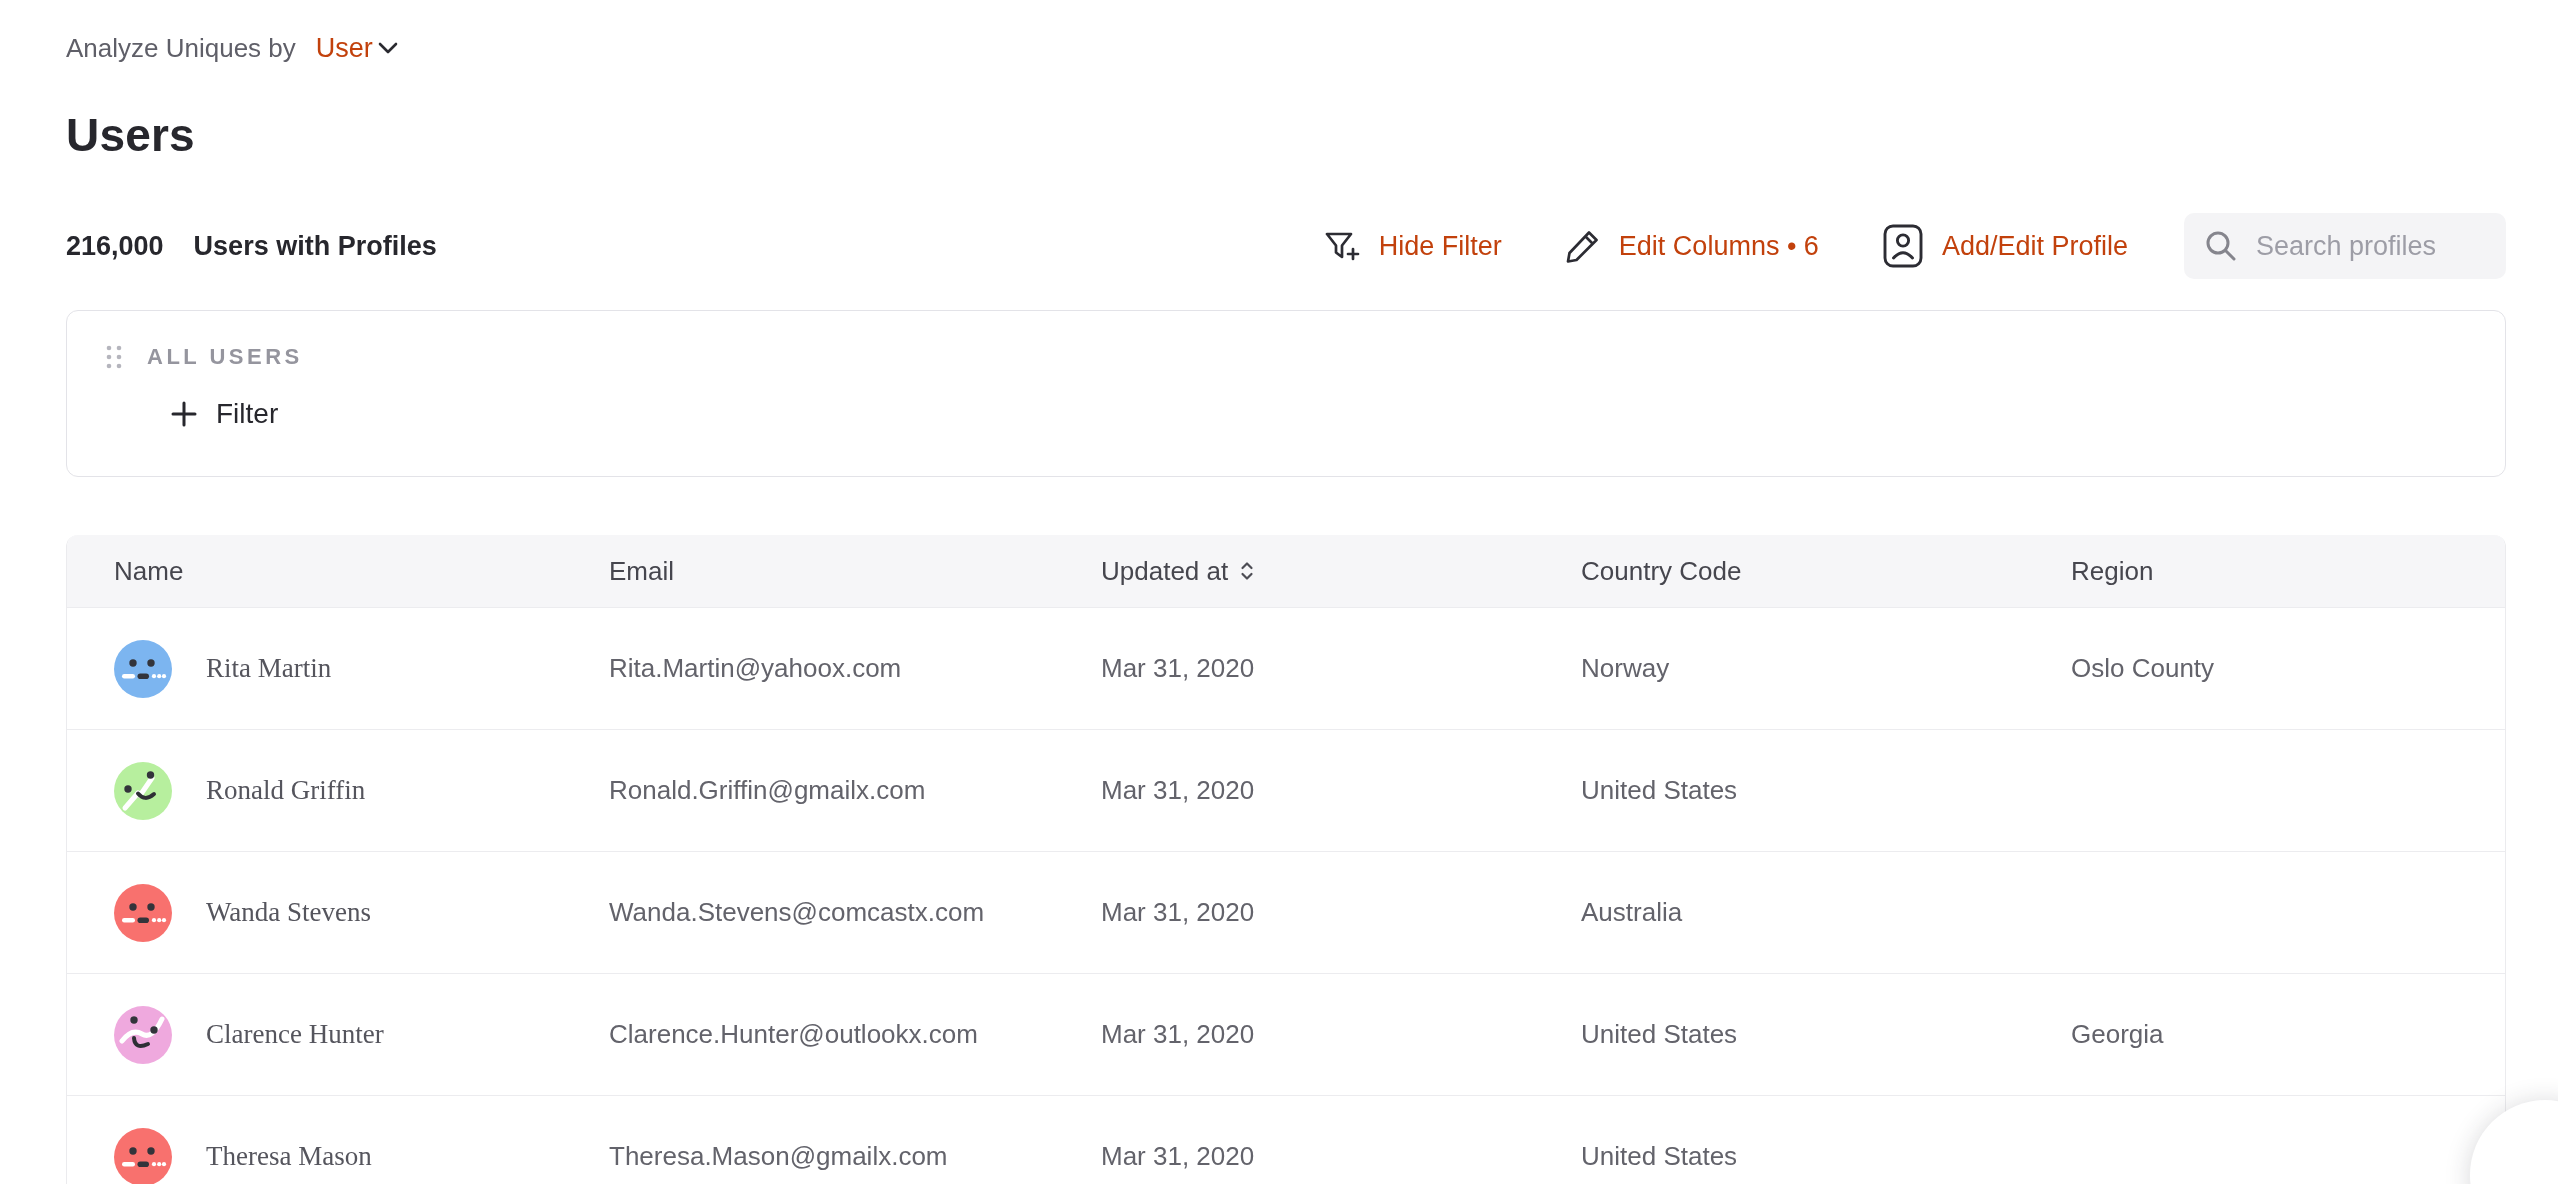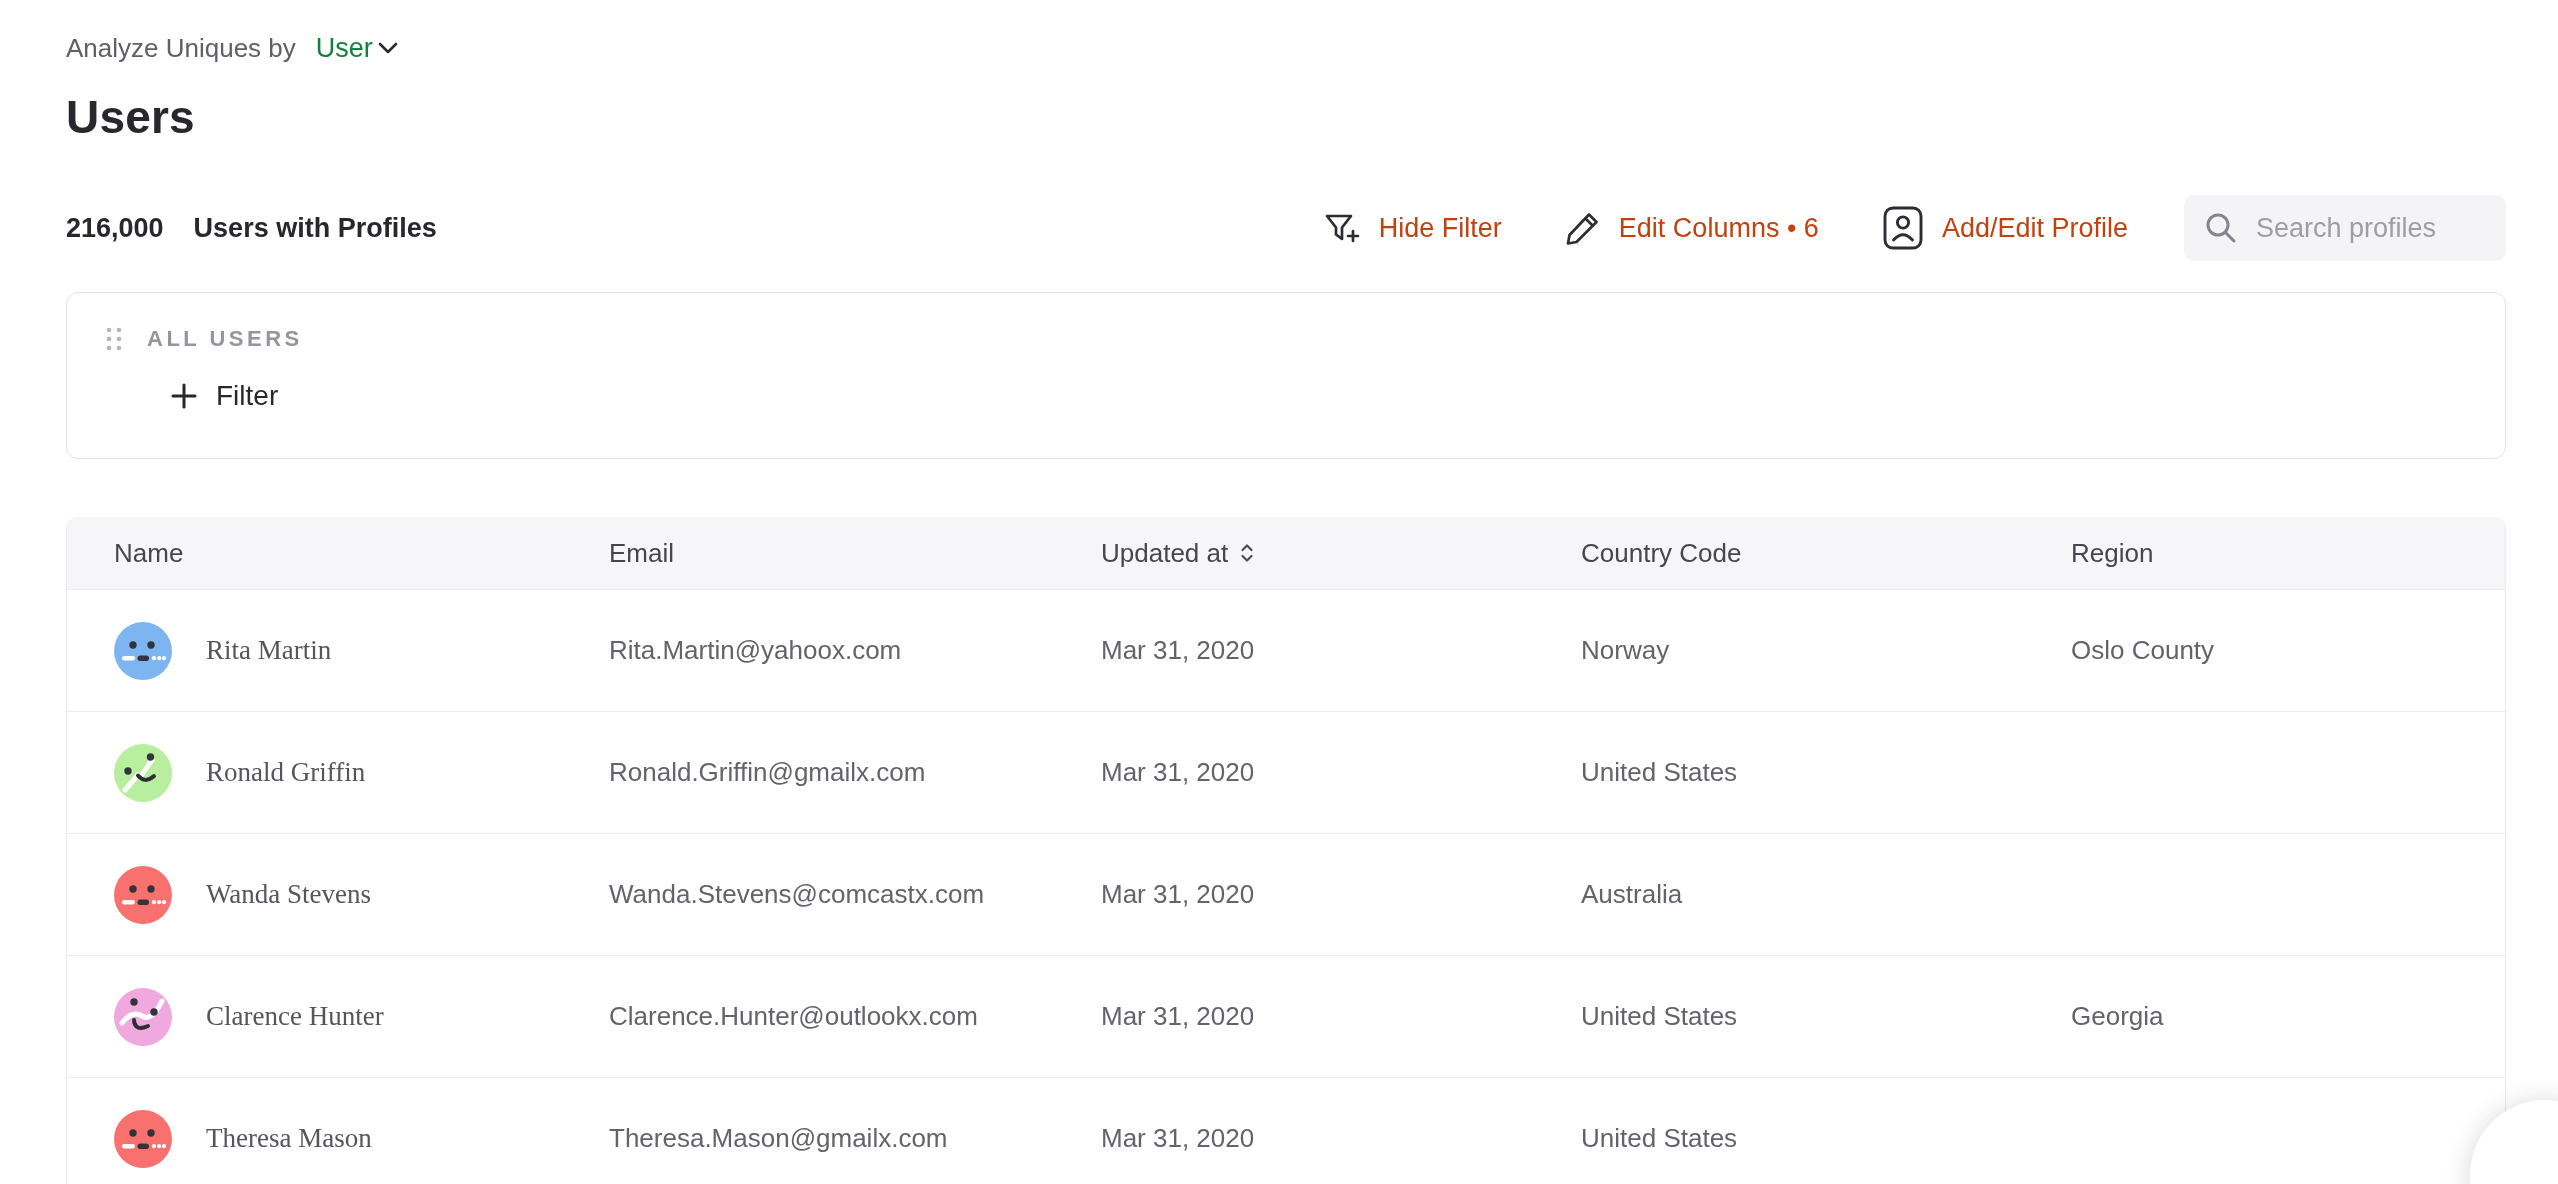--- a/index.html
+++ b/index.html
@@ -3,25 +3,25 @@
 <meta charset="utf-8">
 <style>
   * { margin:0; padding:0; box-sizing:border-box; }
   html,body { width:2558px; height:1184px; overflow:hidden; background:#ffffff;
               font-family:"Liberation Sans", sans-serif; }
   .page { position:relative; width:2558px; height:1184px; padding:30px 52px 8px 66px; overflow:hidden; }
 
   
   .topbar { display:flex; align-items:center; gap:14px; height:36px; }
   .topbar .muted-label { font-size:26px; color:#5f5f68; }
-  .topbar .value { font-size:27px; font-weight:500; color:#15803d; margin-left:6px; }
+  .topbar .value { font-size:27px; font-weight:500; color:#c2410c; margin-left:6px; }
   .chev { margin-left:4px; display:inline-flex; }
 
   
-  .page-title { margin-top:24px; font-size:46px; font-weight:700; color:#27272d; letter-spacing:0.2px; }
+  .page-title { margin-top:42px; font-size:46px; font-weight:700; color:#27272d; letter-spacing:0.2px; }
 
   
   .controls { margin-top:50px; height:68px; width:2440px; display:flex; align-items:center; justify-content:space-between; }
   .count-group { display:flex; align-items:center; gap:30px; }
   .count-num, .count-label { font-size:27px; font-weight:600; color:#27272d; }
   .actions { display:flex; align-items:center; }
   .action-btn { display:flex; align-items:center; gap:17px; cursor:pointer; background:none; border:none;
                 font-size:27px; font-weight:500; color:#c2410c; padding:0; }
   .action-btn + .action-btn { margin-left:62px; }
   .search-box { margin-left:56px; width:322px; height:66px; background:#f4f4f6; border-radius:10px;

